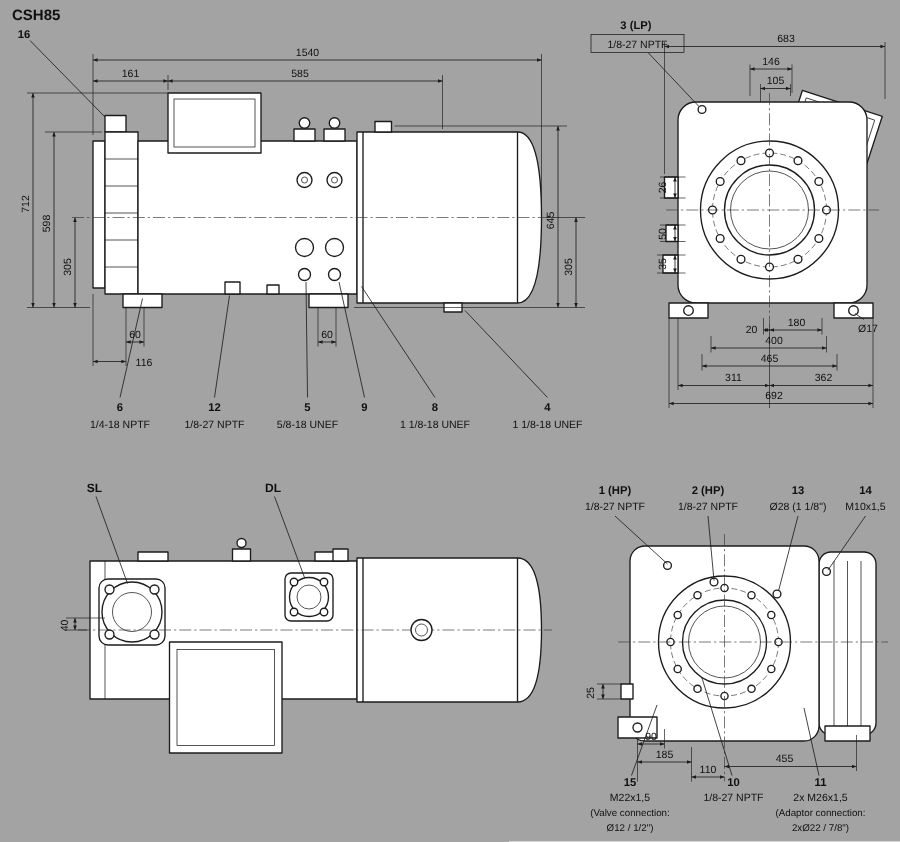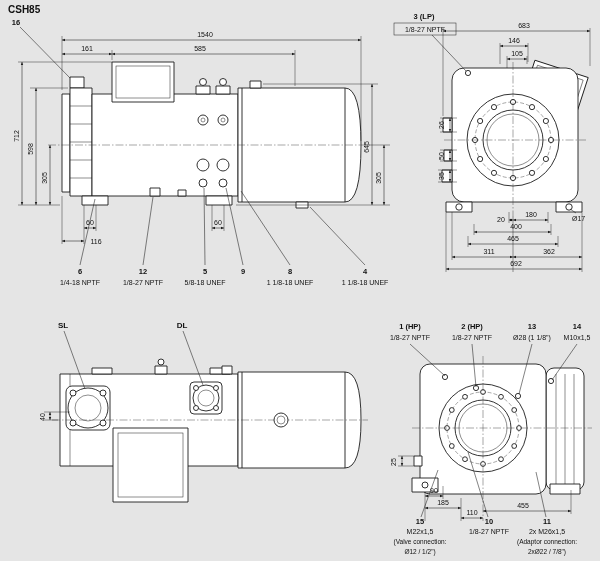--- a/index.html
+++ b/index.html
@@ -1,16 +1,16 @@
 <!DOCTYPE html>
 <html><head>
 <meta charset="utf-8">
 <style>
   html,body{margin:0;padding:0;background:#fff;}
-  .page{position:relative;width:600px;height:561px;background:#e5e5e5;overflow:hidden;}
+  .page{position:relative;width:600px;height:561px;background:#a3a3a3;overflow:hidden;}
   svg{font-family:"Liberation Sans","DejaVu Sans",sans-serif;}
   .ln{fill:none;stroke:#1c1c1c;stroke-width:0.9;stroke-linejoin:round;}
   .lnw{fill:#ffffff;stroke:#1c1c1c;stroke-width:0.9;stroke-linejoin:round;}
   .thin{fill:none;stroke:#1c1c1c;stroke-width:0.5;}
   .cl{fill:none;stroke:#3a3a3a;stroke-width:0.45;stroke-dasharray:8 2 1.5 2;}
   .bc{fill:none;stroke:#3a3a3a;stroke-width:0.45;stroke-dasharray:4 2;}
   .dim{stroke:#1c1c1c;stroke-width:0.55;fill:none;marker-start:url(#ar);marker-end:url(#ar);}
   .ext{stroke:#1c1c1c;stroke-width:0.45;fill:none;}
   .ldr{stroke:#1c1c1c;stroke-width:0.55;fill:none;}
   text{fill:#101010;}

